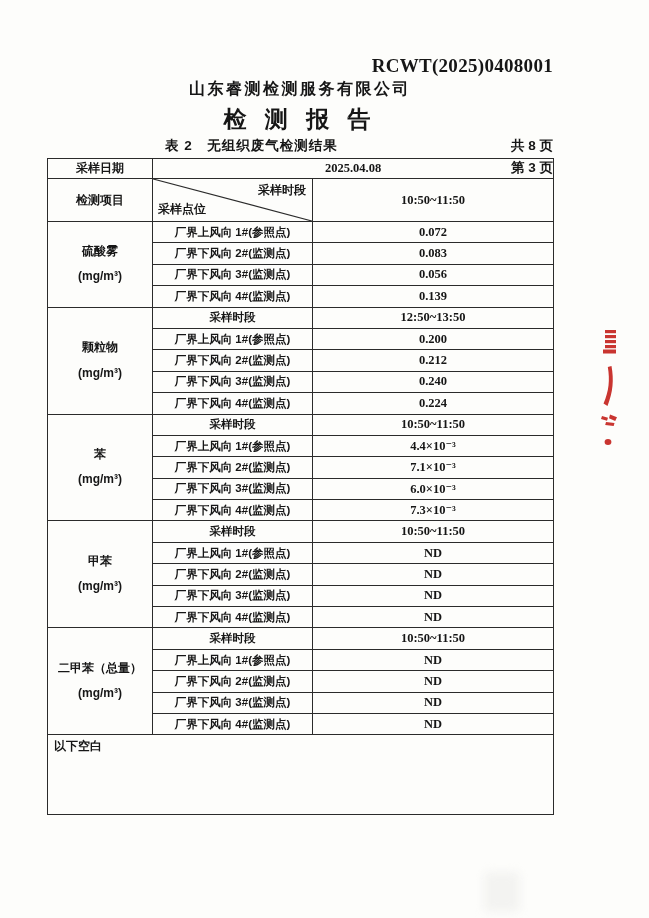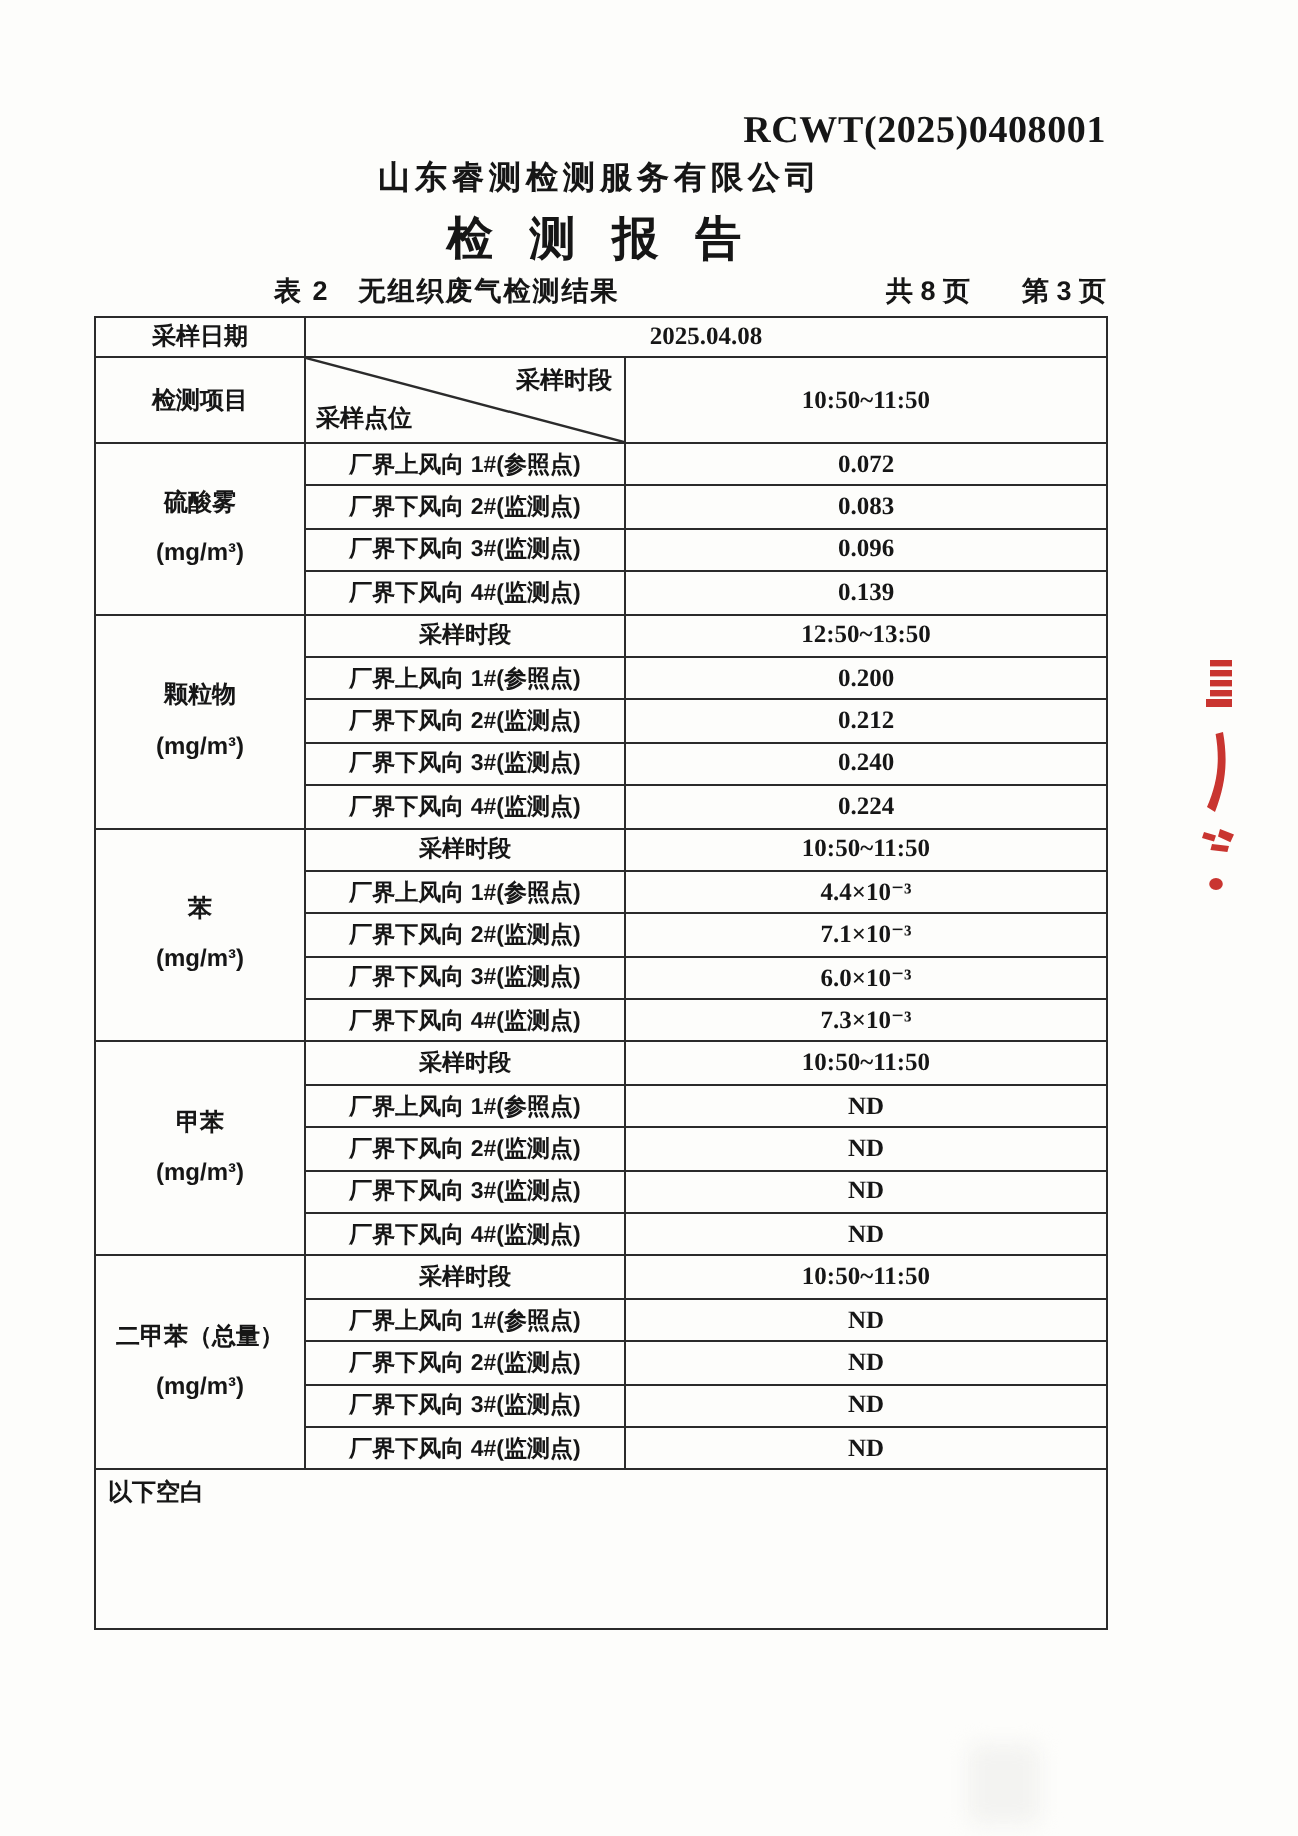--- a/index.html
+++ b/index.html
@@ -22,22 +22,22 @@
   }
   .title {
     position:absolute; top:104px; left:47px; width:506px;
     text-align:center; font-size:23px; font-weight:700; letter-spacing:6px;
   }
   .caption-row {
     position:absolute; top:137px; left:47px; width:506px;
     display:flex; justify-content:space-between; align-items:flex-start;
     font-size:13.5px; font-weight:700;
   }
-  .caption { margin-left:90px; letter-spacing:1px; white-space:pre; }
-  .page-info { display:inline-flex; gap:26px; }
+  .caption { margin-left:118px; letter-spacing:1px; white-space:pre; }
+  .page-info { display:inline-flex; gap:4px;flex-direction:column; }
 
   table.report-table {
     position:absolute; top:158px; left:47px; width:506px;
     border-collapse:collapse; table-layout:fixed;
     border:1.5px solid var(--line,#2b2b2b);
     font-size:12px;
   }
   .report-table td {
     border:1px solid var(--line,#2b2b2b);
     text-align:center; vertical-align:middle;
@@ -113,21 +113,21 @@
           </td>
           <td class="c-point">厂界上风向 1#(参照点)</td>
           <td class="c-value">0.072</td>
         </tr>
         <tr>
           <td class="c-point">厂界下风向 2#(监测点)</td>
           <td class="c-value">0.083</td>
         </tr>
         <tr>
           <td class="c-point">厂界下风向 3#(监测点)</td>
-          <td class="c-value">0.096</td>
+          <td class="c-value">0.056</td>
         </tr>
         <tr>
           <td class="c-point">厂界下风向 4#(监测点)</td>
           <td class="c-value">0.139</td>
         </tr>
         <tr>
           <td rowspan="5" class="param">
             <div>颗粒物</div>
             <div>(mg/m³)</div>
           </td>

